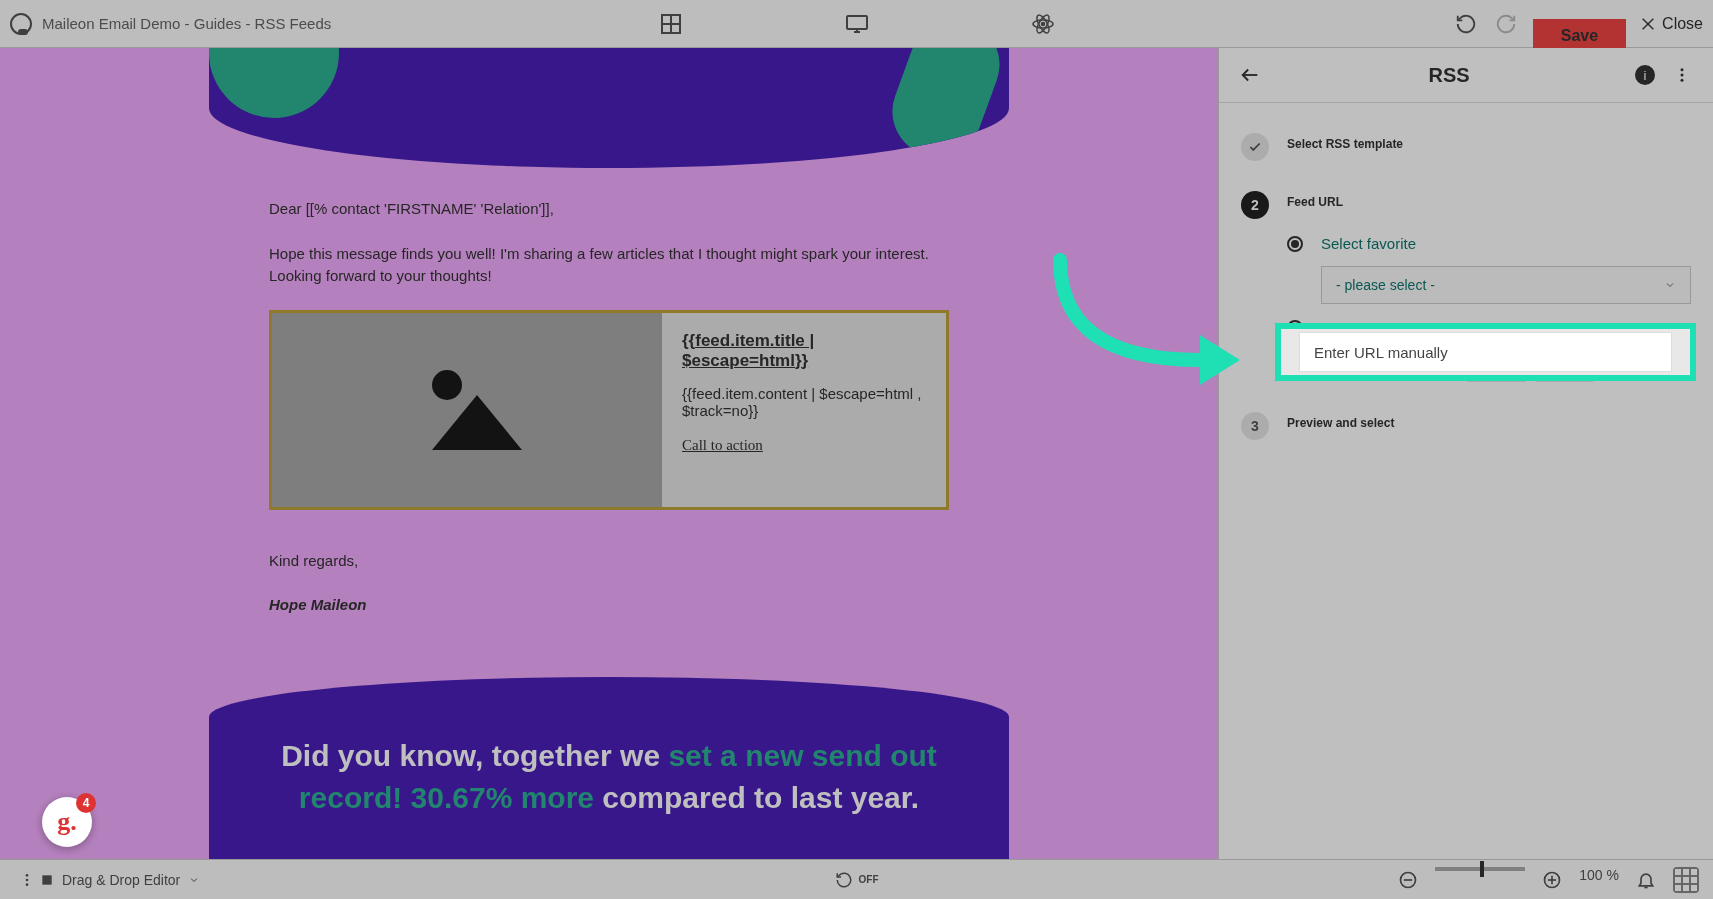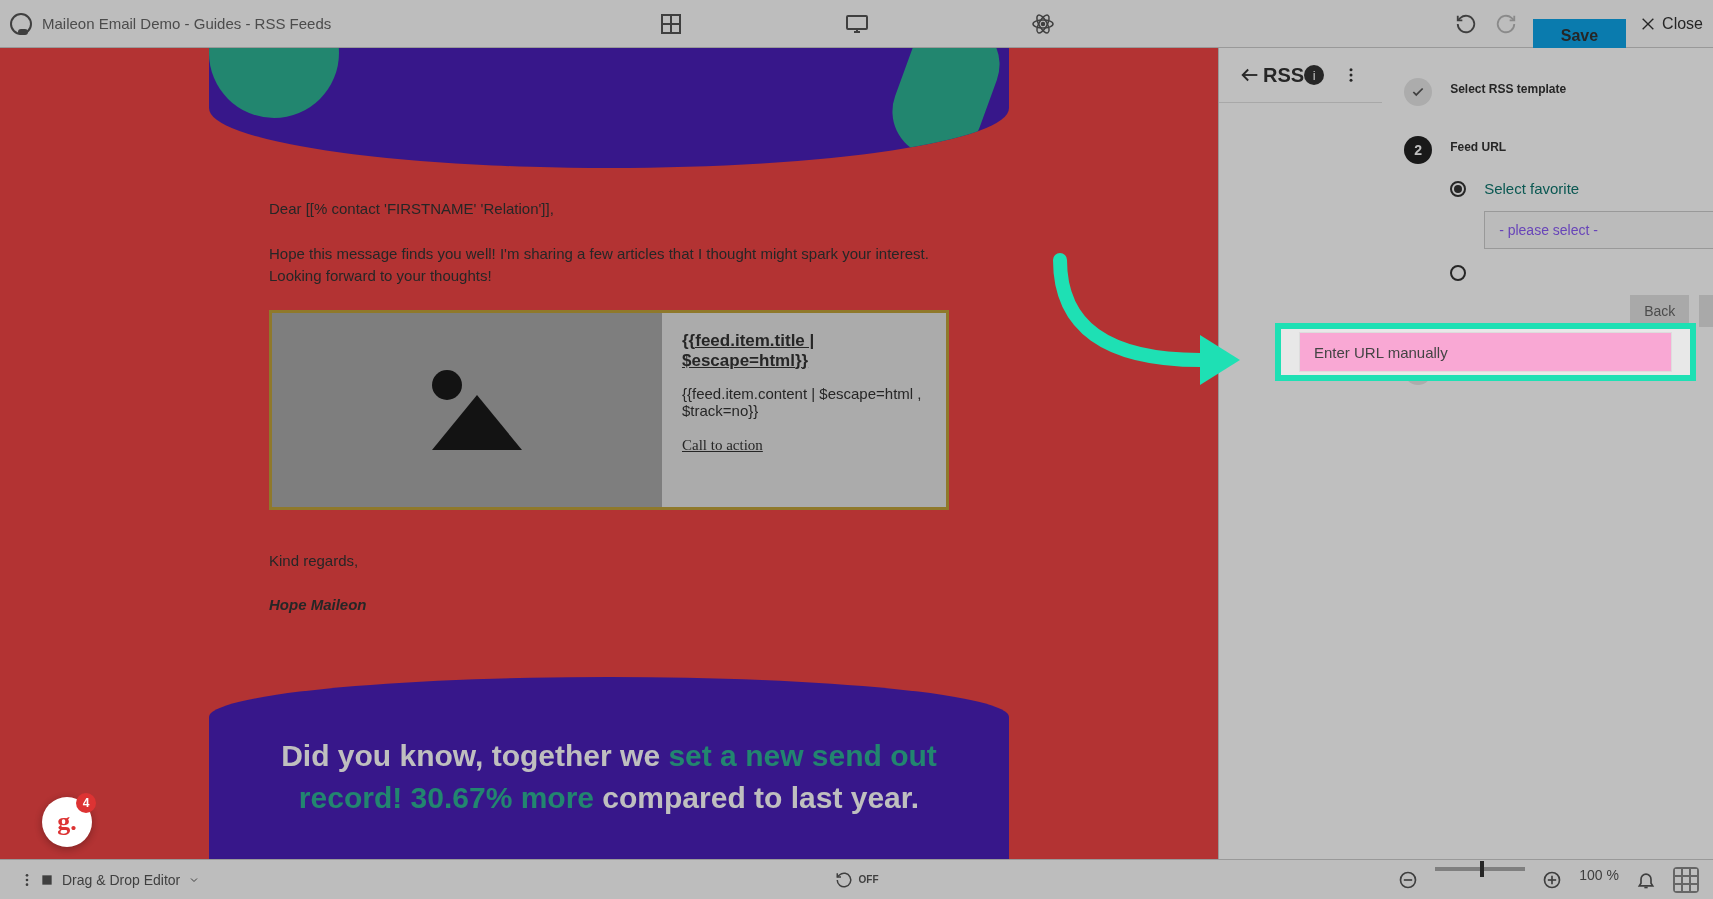--- a/index.html
+++ b/index.html
@@ -34,32 +34,32 @@
 .breadcrumb { font-size: 15px; color: #666; }
 .topbar .center {
   position: absolute; left: 50%; transform: translateX(-50%);
   display: flex; gap: 160px; align-items: center;
 }
 .topbar .right {
   margin-left: auto; display: flex; align-items: center; gap: 14px;
 }
 .icon-btn { width: 26px; height: 26px; display: flex; align-items: center; justify-content: center; cursor: pointer; color: #555; }
 .save-btn {
-  background: #0ea5e9; color: #333; border: none;
+  background: #ef4444; color: #333; border: none;
   padding: 8px 28px; font-size: 16px; font-weight: 600; cursor: pointer; margin-top: 24px;
 }
 .close-btn { display: flex; align-items: center; gap: 6px; font-size: 16px; color: #333; cursor: pointer; }
 
 
 .main {
   display: flex; height: calc(100% - 45px - 40px);
 }
 .canvas-area {
   flex: 1; overflow: auto; display: flex; justify-content: center;
-  background: #ef4444;
+  background: #f0abfc;
 }
 .email-canvas {
   width: 800px; padding-top: 0; position: relative;
 }
 .hero-wave {
   width: 100%; height: 120px; background: #4a1fb8;
   border-bottom-left-radius: 50% 60px;
   border-bottom-right-radius: 50% 60px;
   position: relative; overflow: hidden; margin-bottom: 30px;
 }
@@ -98,21 +98,21 @@
   border-top-right-radius: 50% 40px;
   display: flex; align-items: center; justify-content: center;
   padding: 0 70px; text-align: center;
 }
 .footer-wave .tagline { font-size: 30px; font-weight: 800; color: #fff; line-height: 1.4; }
 .footer-wave .tagline .hl { color: #2eb395; }
 
 
 .side-panel {
   width: 495px; border-left: 1px solid #ccc; background: #fff;
-  display: flex; flex-direction: row; position: relative;
+  display: flex; flex-direction: column; position: relative;
 }
 .panel-header {
   height: 55px; display: flex; align-items: center; padding: 0 18px;
   border-bottom: 1px solid #e0e0e0;
 }
 .panel-header .title { flex: 1; text-align: center; font-size: 20px; font-weight: 700; }
 .info-circle { width: 20px; height: 20px; border-radius: 50%; background: #333; color: #fff; font-size: 13px; display: flex; align-items: center; justify-content: center; margin-right: 14px;}
 .stepper { padding: 30px 22px; }
 .step { display: flex; align-items: flex-start; gap: 18px; margin-bottom: 30px; }
 .step-marker {
@@ -125,29 +125,29 @@
 .step-body { padding-left: 46px; margin-top: -14px; margin-bottom: 30px;}
 .radio-row { display: flex; align-items: center; gap: 18px; margin-bottom: 14px; font-size: 15px; color: #0f766e;}
 .radio {
   width: 16px; height: 16px; border-radius: 50%; border: 2px solid #333;
   display: inline-flex; align-items: center; justify-content: center; flex-shrink: 0;
 }
 .radio.checked::after { content: ""; width: 8px; height: 8px; background: #333; border-radius: 50%; }
 .select-box {
   margin-left: 34px; border: 1px solid #ccc; height: 38px;
   display: flex; align-items: center; justify-content: space-between;
-  padding: 0 14px; font-size: 14px; color: #8b5cf6; margin-bottom: 24px;
+  padding: 0 14px; font-size: 14px; color: #0f766e; margin-bottom: 24px;
   background: #fafafa;
 }
 .highlight-box {
   border: 6px solid #1ee0b4; background: #e8e8e8;
   height: 58px; display: flex; align-items: center; padding: 0 18px;
   margin-left: -16px; margin-right: -10px; font-size: 15px; color: #444;
 }
-.highlight-inner { background: #f9a8d4; flex: 1; height: 40px; display: flex; align-items: center; padding: 0 14px; border: 1px solid #ddd;}
+.highlight-inner { background: #ffffff; flex: 1; height: 40px; display: flex; align-items: center; padding: 0 14px; border: 1px solid #ddd;}
 .radio-manual-wrap { position: relative; margin-top: 22px;}
 .radio-hidden {
   position: absolute; left: 0px; top: 50%; transform: translateY(-50%);
   width: 16px; height: 16px; border-radius: 50%; border: 2px solid #333; z-index: 0;
 }
 .step-buttons { display: flex; gap: 10px; margin-left: 180px; margin-top: 46px;}
 .sbtn { background: #e2e2e2; border: none; padding: 8px 14px; font-size: 14px; color: #666; cursor: pointer;}
 .sbtn.disabled { color: #aaa; }
 
 

